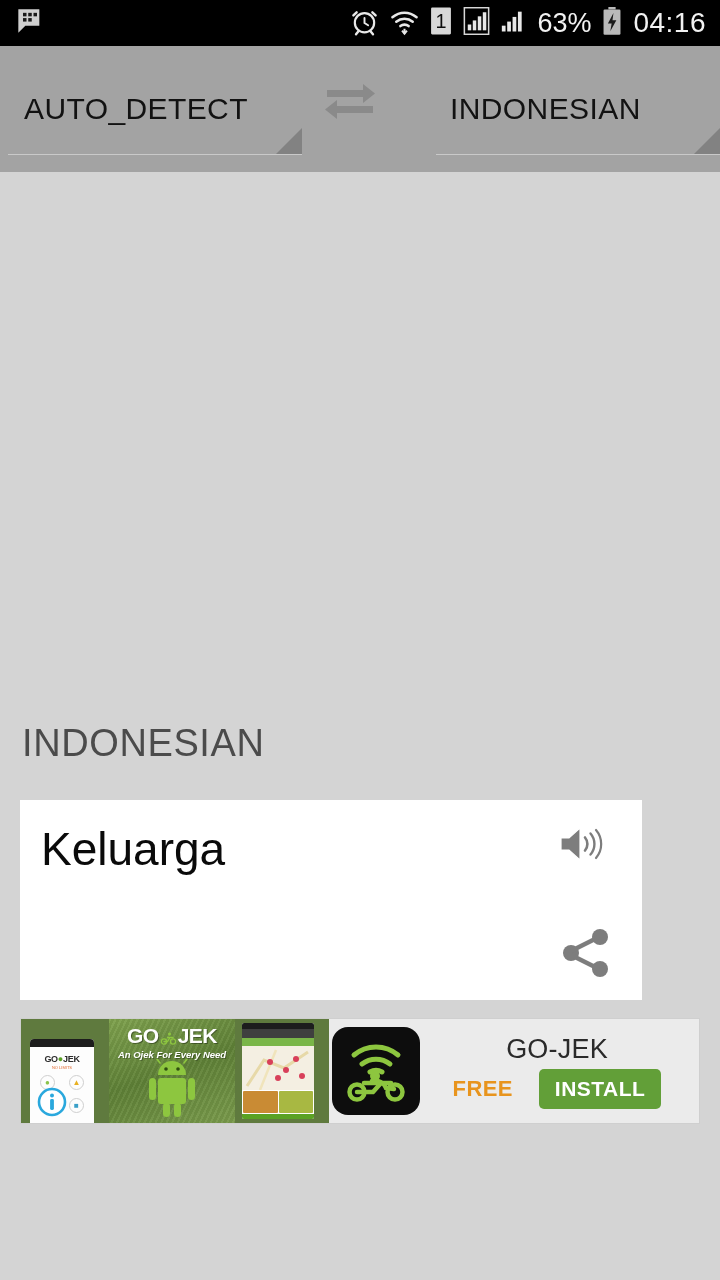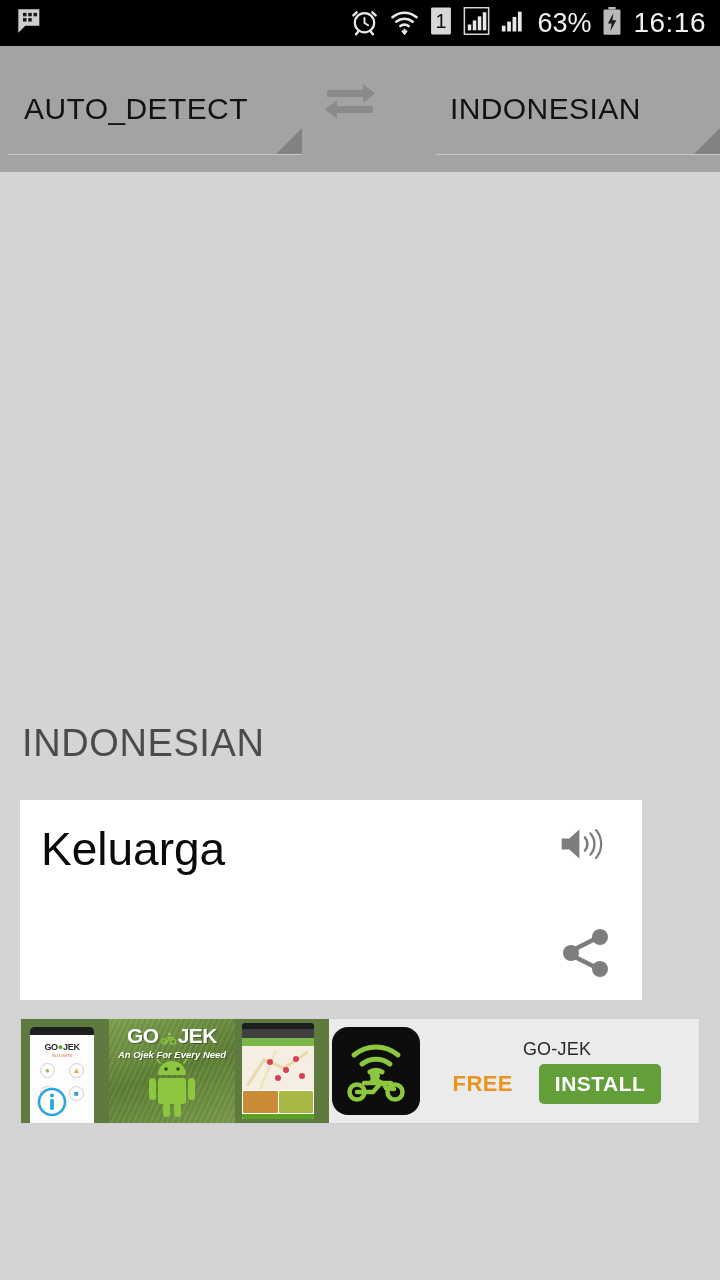--- a/index.html
+++ b/index.html
@@ -148,21 +148,21 @@
   }
   .ad-shot {
     position: relative; overflow: hidden;
     background: #5f7a3e;
   }
   .ad-shot-1 { width: 88px; }
   .ad-shot-3 { width: 94px; }
 
   
   .phone-mock {
-    position: absolute; left: 9px; top: 8px;
+    position: absolute; left: 9px; top: 20px;
     width: 64px; height: 112px;
     background: #fdfdfd;
     border-radius: 4px;
     overflow: hidden;
   }
   .pm-top { height: 8px; background: #1d1d1d; }
   .pm-logo {
     margin-top: 7px; text-align: center;
     font-size: 9px; font-weight: bold; color: #2b2b2b;
     letter-spacing: -.3px;
@@ -246,21 +246,21 @@
     width: 88px; height: 88px; border-radius: 16px;
     background: #0d0d0d;
     display: flex; align-items: center; justify-content: center;
   }
   .ad-info {
     flex: 1; display: flex; flex-direction: column;
     align-items: center; justify-content: center;
     gap: 4px; padding-right: 8px;
   }
   .ad-title {
-    font-size: 18px; color: #2a2a2a; letter-spacing: .2px;
+    font-size: 27px; color: #2a2a2a; letter-spacing: .2px;
   }
   .ad-row { display: flex; align-items: center; gap: 26px; }
   .ad-free {
     font-size: 22px; font-weight: bold; color: #e8941d; letter-spacing: .4px;
   }
   .ad-install {
     background: #629f38; color: #fff;
     font-size: 21px; font-weight: bold; letter-spacing: .5px;
     padding: 8px 16px; border-radius: 5px;
     border: none; font-family: "Liberation Sans", sans-serif;
@@ -334,21 +334,21 @@
       </svg>
     </span>
     <span class="sb-batt-pct">63%</span>
     <span class="sb-icon">
       <svg width="20" height="29" viewBox="0 0 16 24">
         <rect x="5" y="0" width="6" height="2" fill="#b9b9b9"></rect>
         <rect x="1" y="2" width="14" height="21" rx="1" fill="#b9b9b9"></rect>
         <path d="M9.2 5 4.6 13.6h3.1L6.6 20 11.6 11h-3.2z" fill="#1b1b1b"></path>
       </svg>
     </span>
-    <span class="sb-time">16:16</span>
+    <span class="sb-time">04:16</span>
   </div>
 </div>
 
 <div class="langbar">
 
   <div class="spinner spinner-left">
     <span class="spinner-label">AUTO_DETECT</span>
     <span class="spinner-underline"></span>
     <span class="spinner-tri"></span>
   </div>

